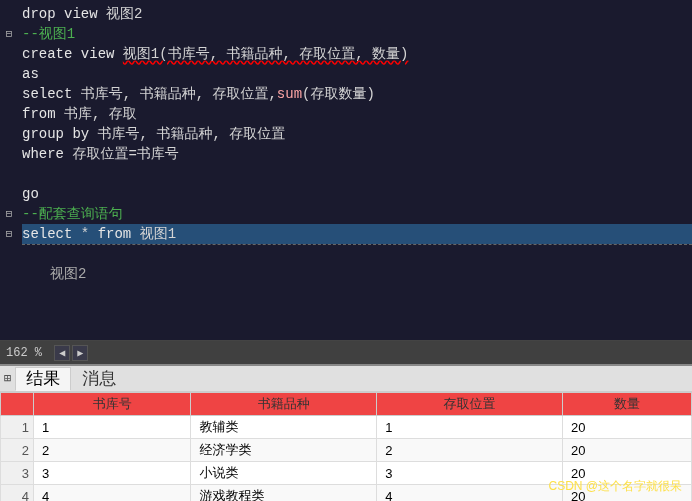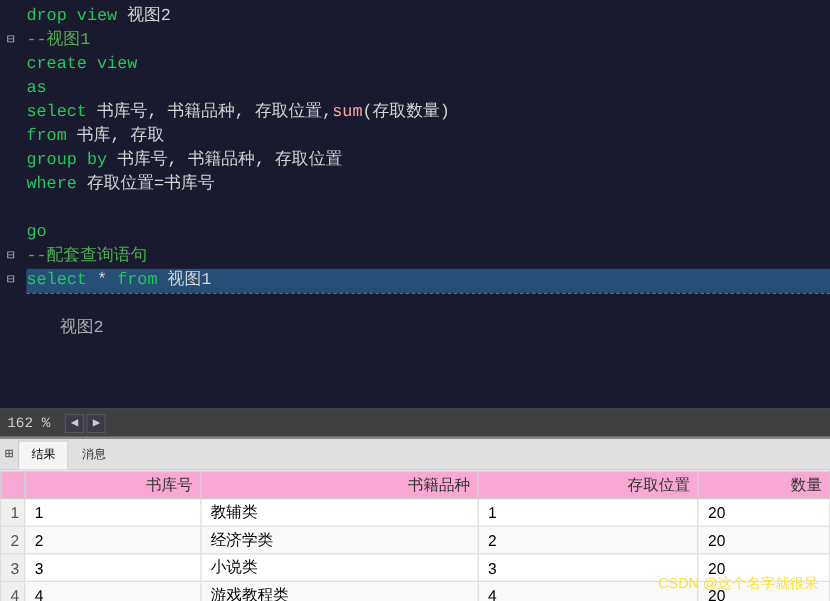--- a/index.html
+++ b/index.html
@@ -53,21 +53,21 @@
       align-items: baseline;
       white-space: nowrap;
       height: 20px;
     }
 
     .line.selected {
       background: #264f78;
     }
 
     
-    .kw-blue { color: #22c55e; }
+    .kw-blue { color: #e5e5e5; }
     .kw-comment { color: #4caf50; }
     .kw-func { color: #fca5a5; }
     .kw-underline {
       text-decoration: underline wavy red;
       text-underline-offset: 2px;
     }
 
     
     .status-bar {
       height: 24px;
@@ -118,21 +118,21 @@
     .tab-icon {
       margin-right: 4px;
       font-size: 12px;
       color: #555;
     }
 
     .tab-item {
       display: flex;
       align-items: center;
       padding: 2px 10px;
-      font-size: 10px;
+      font-size: 17px;
       color: #333;
       cursor: pointer;
       height: 24px;
       border: 1px solid transparent;
     }
 
     .tab-item.active {
       background: #f5f5f5;
       border-top: 1px solid #ccc;
       border-left: 1px solid #ccc;
@@ -149,24 +149,24 @@
     }
 
     table {
       width: 100%;
       border-collapse: collapse;
       font-size: 13px;
       font-family: 'Microsoft YaHei', 'SimSun', sans-serif;
     }
 
     thead th {
-      background: #f9a8d4;
+      background: #ef4444;
       border: 1px solid #ccc;
-      padding: 2px 6px;
-      text-align: right;
+      padding: 2px 16px;
+      text-align: center;
       font-weight: normal;
       color: #333;
       white-space: nowrap;
     }
 
     tbody td {
       border: 1px solid #ddd;
       padding: 2px 8px;
       color: #000;
       white-space: nowrap;
@@ -236,20 +236,21 @@
 
       <div class="line">
         <span class="kw-comment">--视图1</span>
       </div>
 
       <div class="line">
         <span class="kw-blue">create</span>
         <span>&nbsp;</span>
         <span class="kw-blue">view</span>
         <span>&nbsp;</span>
+        <span class="kw-underline">视图1(书库号, 书籍品种, 存取位置, 数量)</span>
       </div>
 
       <div class="line">
         <span class="kw-blue">as</span>
       </div>
 
       <div class="line">
         <span class="kw-blue">select</span>
         <span>&nbsp;书库号, 书籍品种, 存取位置, </span>
         <span class="kw-func">sum</span>

